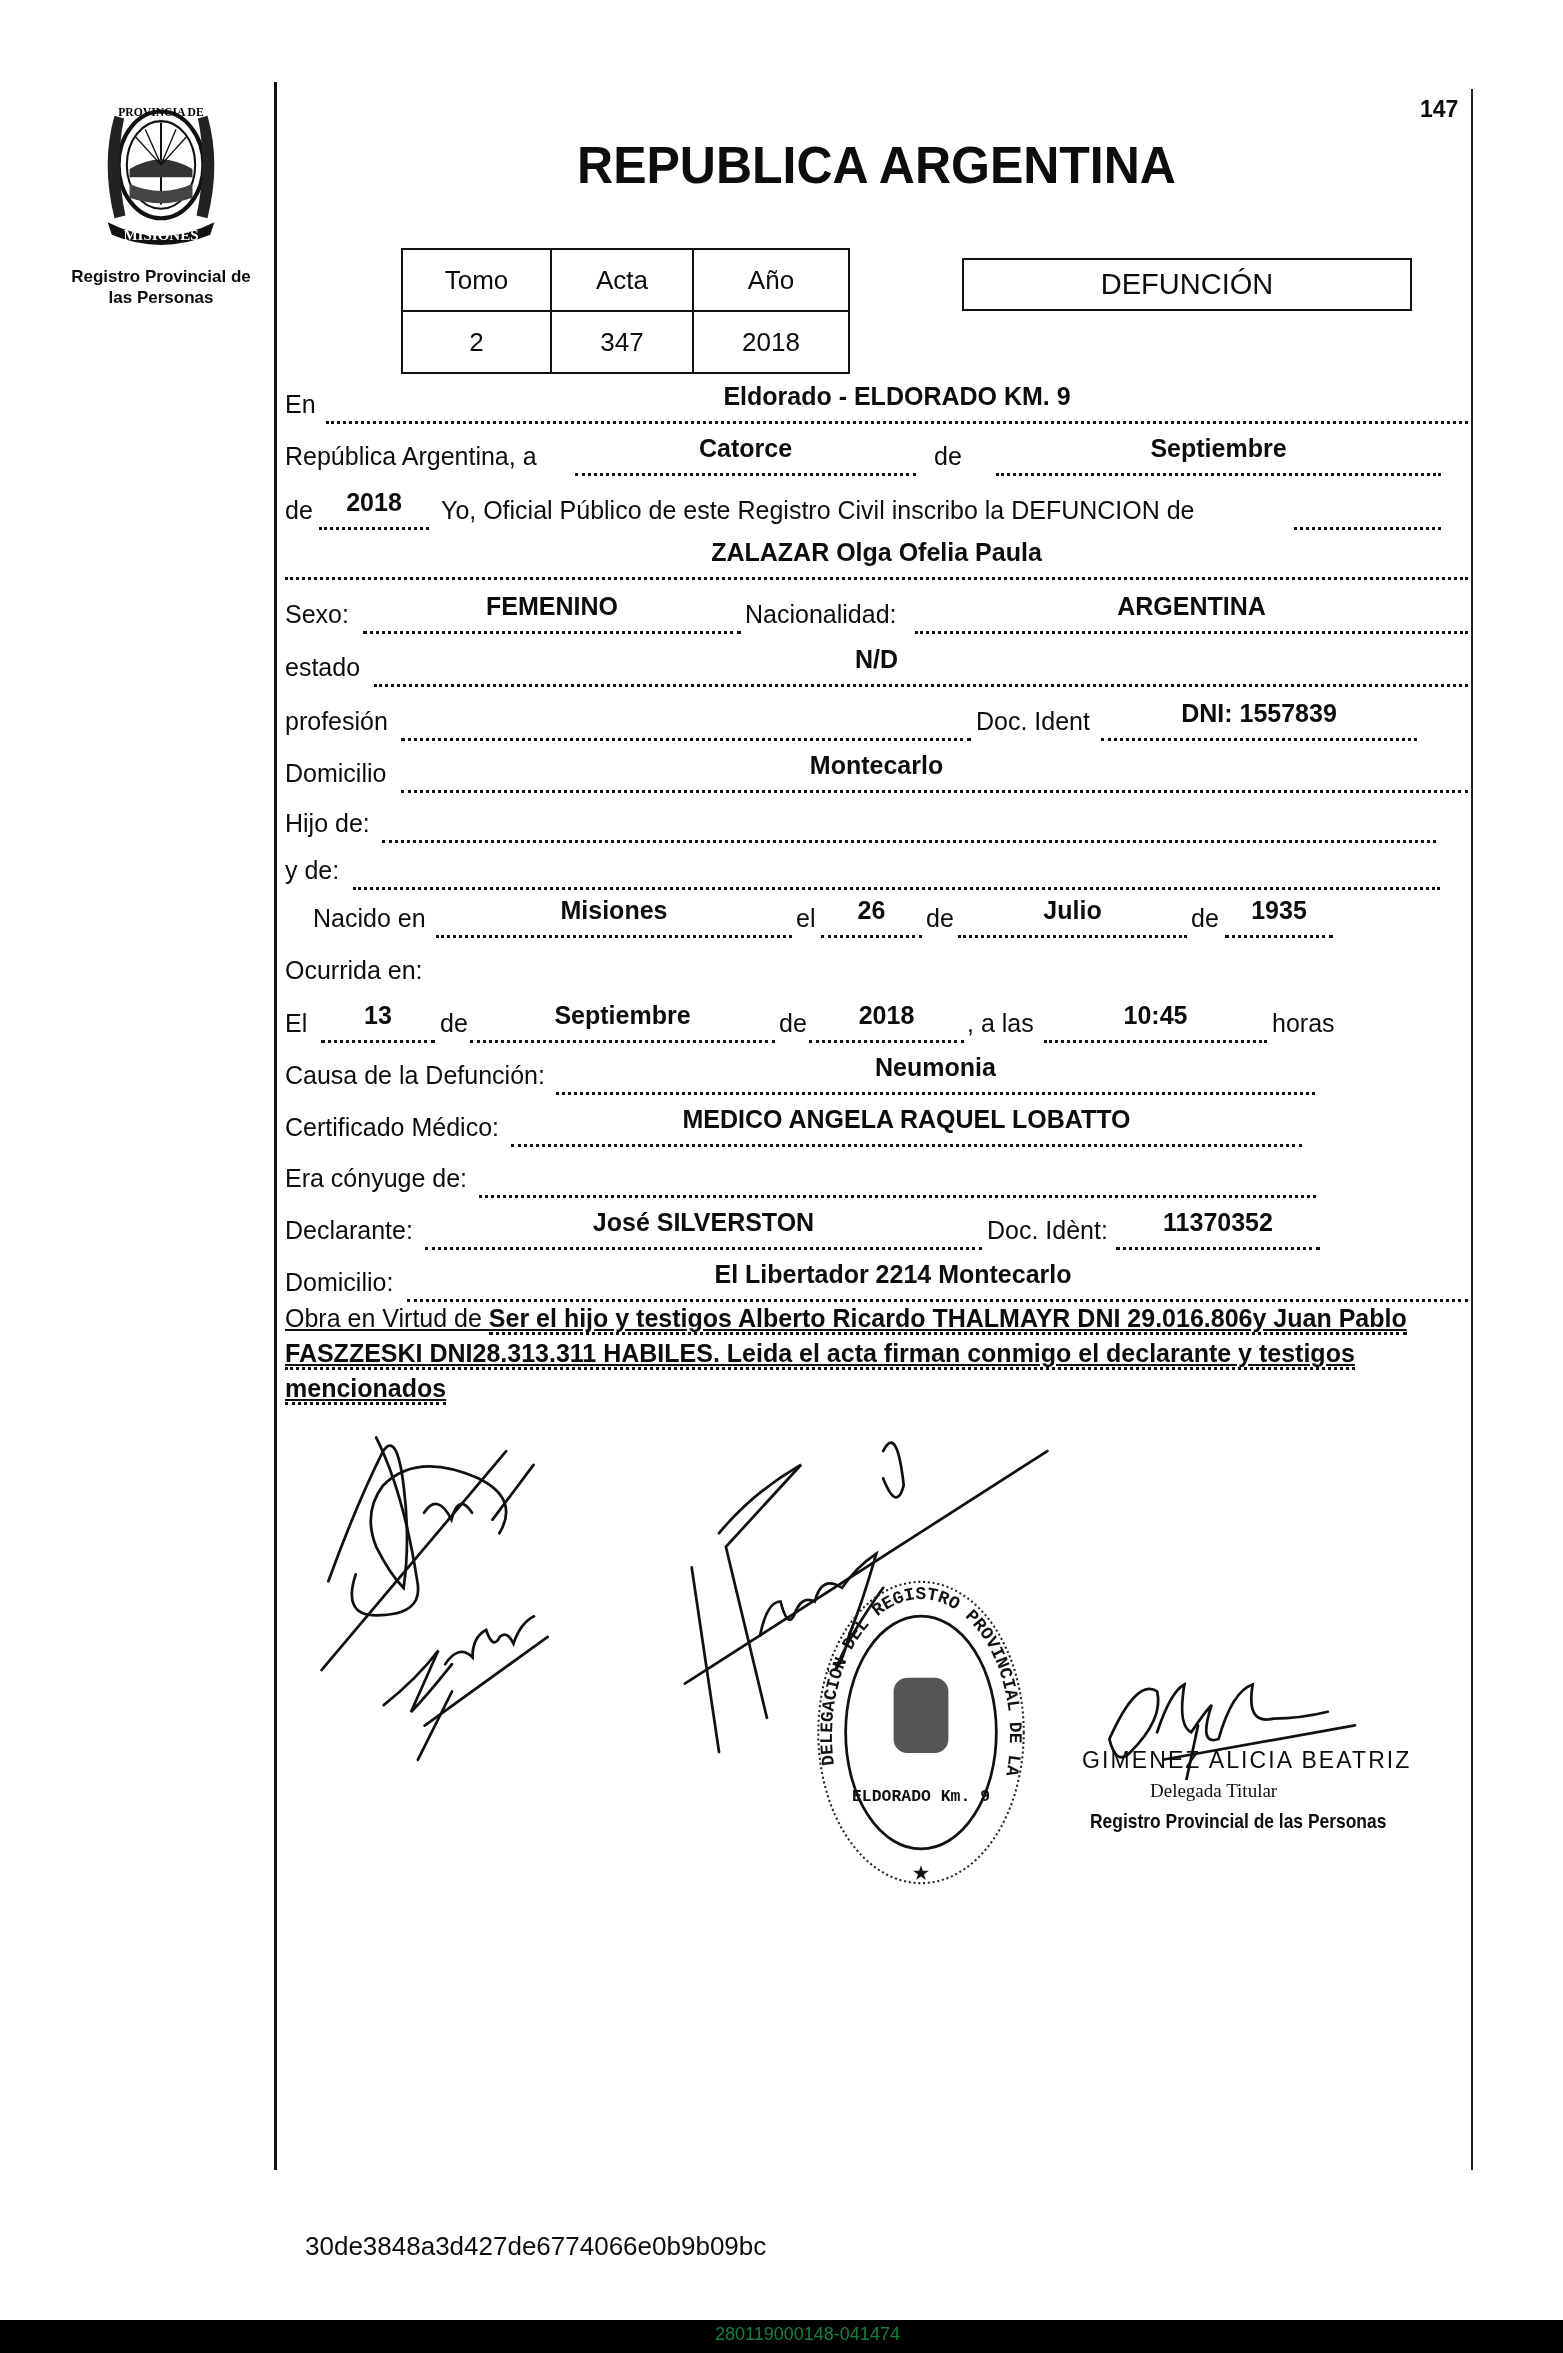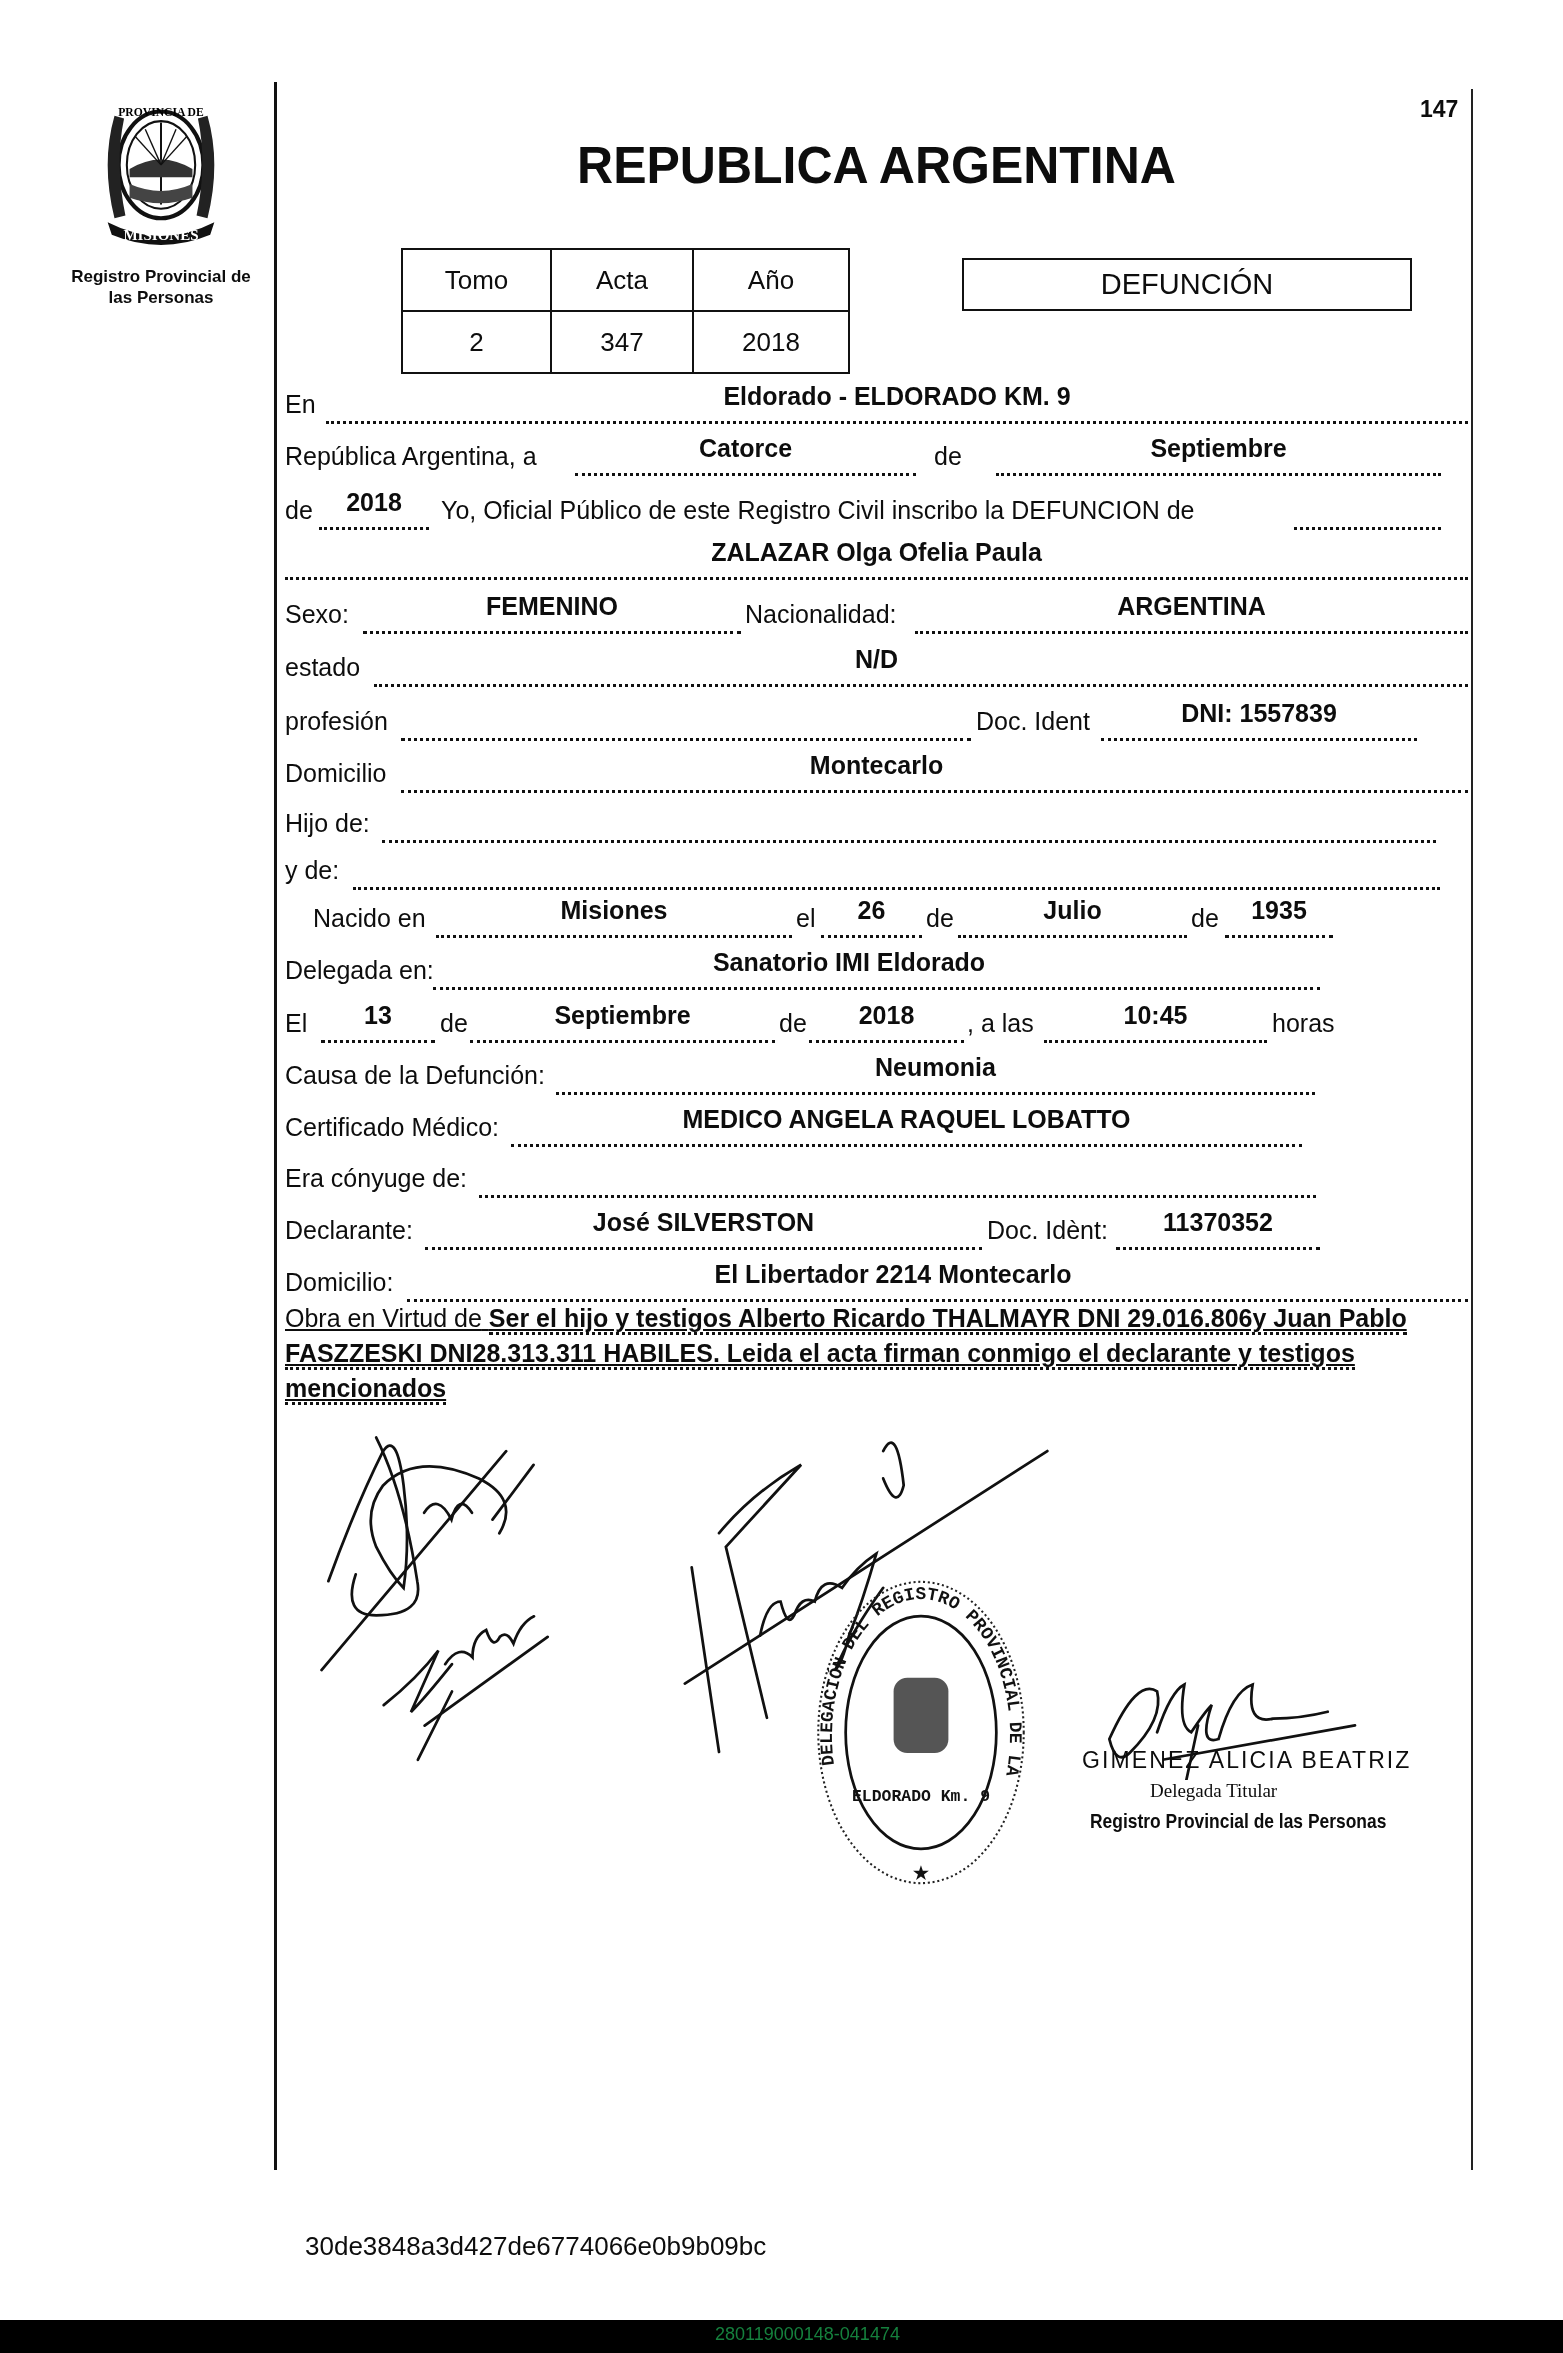--- a/index.html
+++ b/index.html
@@ -177,24 +177,21 @@
   <div class="fill" style="left:645px; width:229px;">
       <span class="val">Julio</span>
     </div>
   <span class="lbl" style="left:878px;">de</span>
   <div class="fill" style="left:912px; width:108px;">
       <span class="val">1935</span>
     </div>
 </div>
 
 <div class="row" style="top:949px;">
-  <span class="lbl" style="left:0;">Delegada en:</span>
-  <div class="fill" style="left:148px; width:887px;">
-      <span class="val" style="left:-55px;">Sanatorio IMI Eldorado</span>
-    </div>
+  <span class="lbl" style="left:0;">Ocurrida en:</span>
 </div>
 
 <div class="row" style="top:1002px;">
   <span class="lbl" style="left:0;">El</span>
   <div class="fill" style="left:36px; width:114px;">
       <span class="val">13</span>
     </div>
   <span class="lbl" style="left:155px;">de</span>
   <div class="fill" style="left:185px; width:305px;">
       <span class="val">Septiembre</span>

